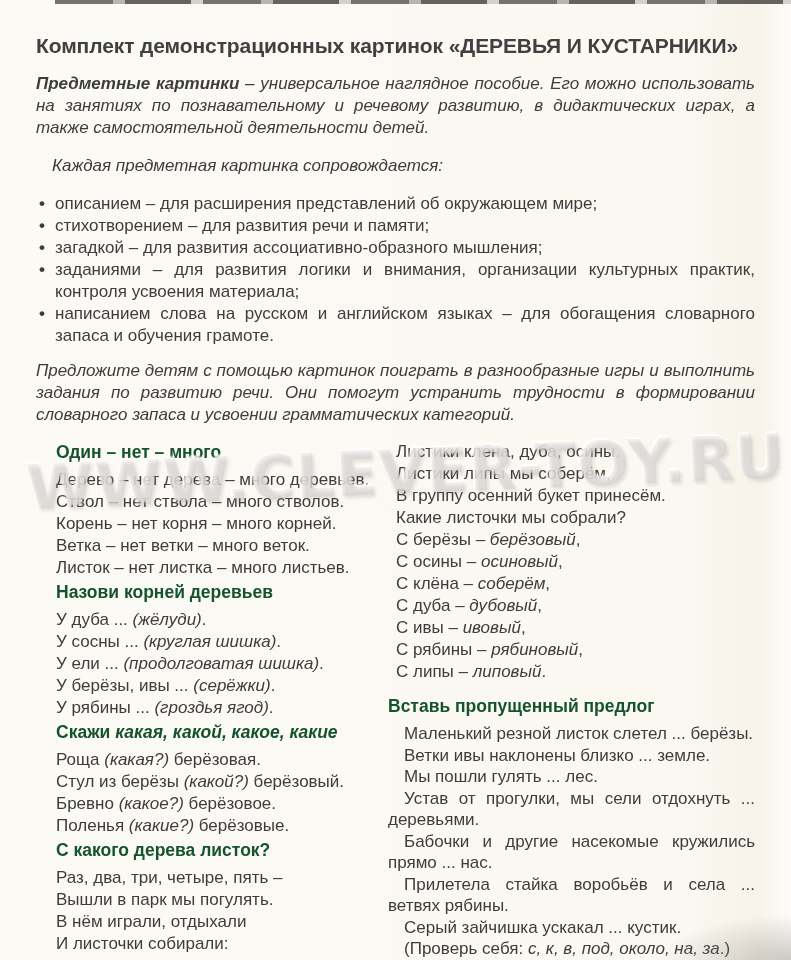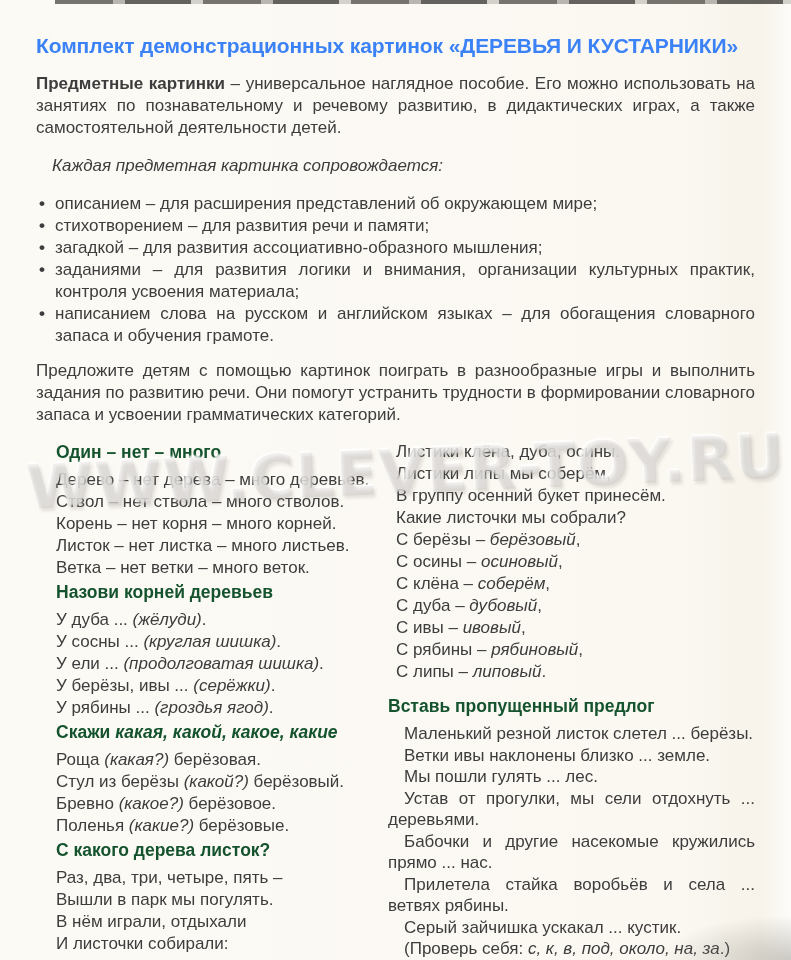--- a/index.html
+++ b/index.html
@@ -24,24 +24,24 @@
     position:absolute;left:26px;top:436px;width:765px;
     font-family:"DejaVu Sans",sans-serif;font-weight:bold;
     font-size:61px;letter-spacing:1px;white-space:nowrap;
     transform:rotate(-2.4deg);
     color:rgba(128,122,112,0.10);
     text-shadow:2px 3px 3px rgba(120,115,105,0.16),-1px -2px 2px rgba(255,255,255,0.85);
     pointer-events:none;
   }
   .page{padding:26px 36px 0 36px;}
   .title{
-    font-size:21px;font-weight:bold;color:#3b82f6;letter-spacing:-0.1px;
+    font-size:21px;font-weight:bold;color:#404040;letter-spacing:-0.1px;
     margin:8px 0 15px 0;white-space:nowrap;
   }
-  .para{font-size:17px;line-height:22px;text-align:justify;margin:0 0 13px 0;}
+  .para{font-size:17px;line-height:22px;text-align:justify;margin:0 0 13px 0;font-style:italic;}
   .lead-bold{font-weight:bold;}
   .acc-heading{font-size:17px;line-height:22px;margin:16px;font-style:italic;}
   .bullets{margin:0 0 13px 0;}
   .bullet-item{
     position:relative;padding-left:19px;font-size:17px;line-height:22px;text-align:justify;
   }
   .bullet-item::before{content:"•";position:absolute;left:3px;top:0;font-weight:bold;color:#3d3d3d;}
   .bullet-item b{font-weight:normal;}
   .columns{display:flex;margin-top:4px;}
   .col-left{width:340px;padding-left:20px;box-sizing:border-box;flex:none;}
@@ -94,23 +94,23 @@
 
       <h2 class="block-heading"><span>Один – нет – много</span><span class="it"></span></h2>
       <div>
 
           <div class="line"><span>Дерево – нет дерева – много деревьев.</span><span class="it"></span><span></span></div>
 
           <div class="line"><span>Ствол – нет ствола – много стволов.</span><span class="it"></span><span></span></div>
 
           <div class="line"><span>Корень – нет корня – много корней.</span><span class="it"></span><span></span></div>
 
+          <div class="line"><span>Ветка – нет ветки – много веток.</span><span class="it"></span><span></span></div>
+
           <div class="line"><span>Листок – нет листка – много листьев.</span><span class="it"></span><span></span></div>
-
-          <div class="line"><span>Ветка – нет ветки – много веток.</span><span class="it"></span><span></span></div>
         </div>
 
       <h2 class="block-heading"><span>Назови корней деревьев</span><span class="it"></span></h2>
       <div>
 
           <div class="line"><span>У дуба ... </span><span class="it">(жёлуди)</span><span>.</span></div>
 
           <div class="line"><span>У сосны ... </span><span class="it">(круглая шишка)</span><span>.</span></div>
 
           <div class="line"><span>У ели ... </span><span class="it">(продолговатая шишка)</span><span>.</span></div>

